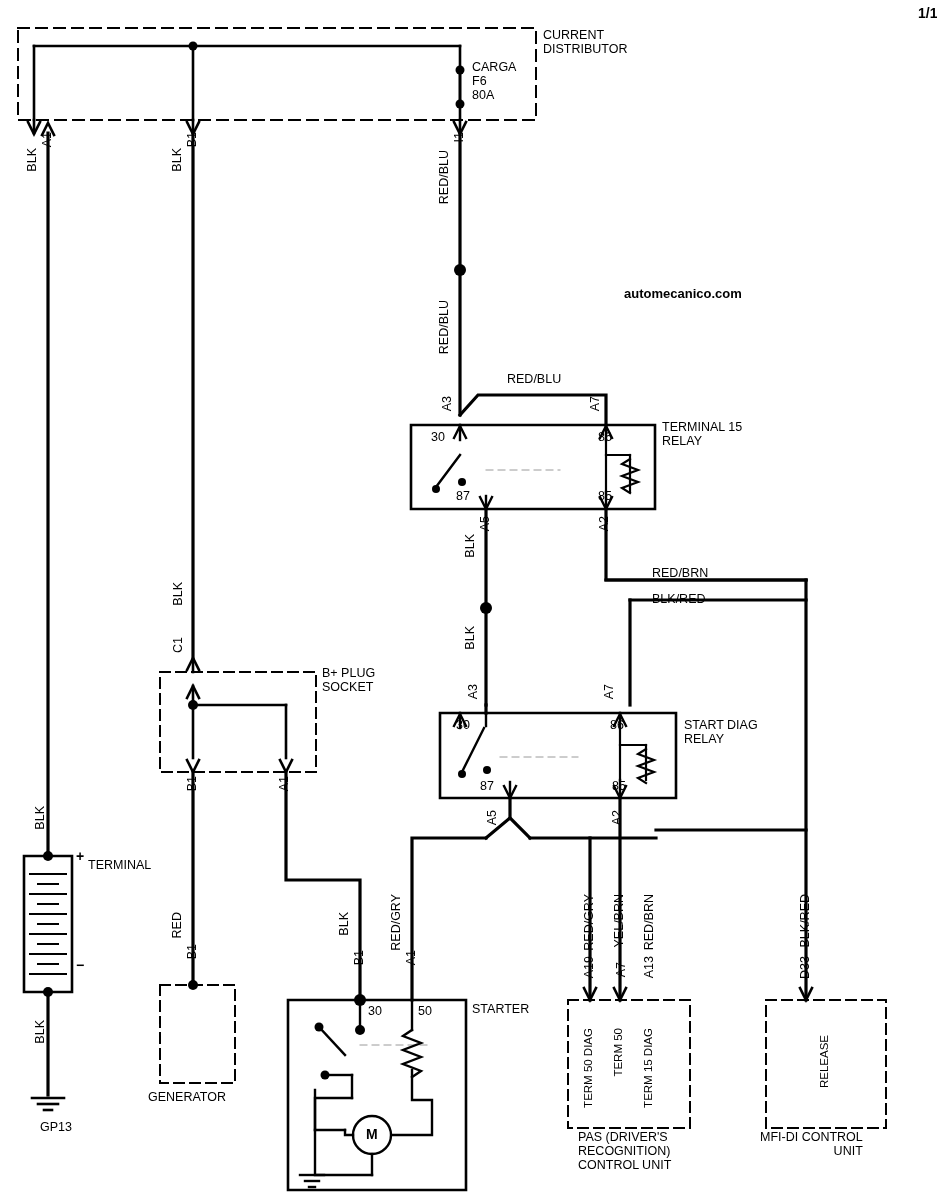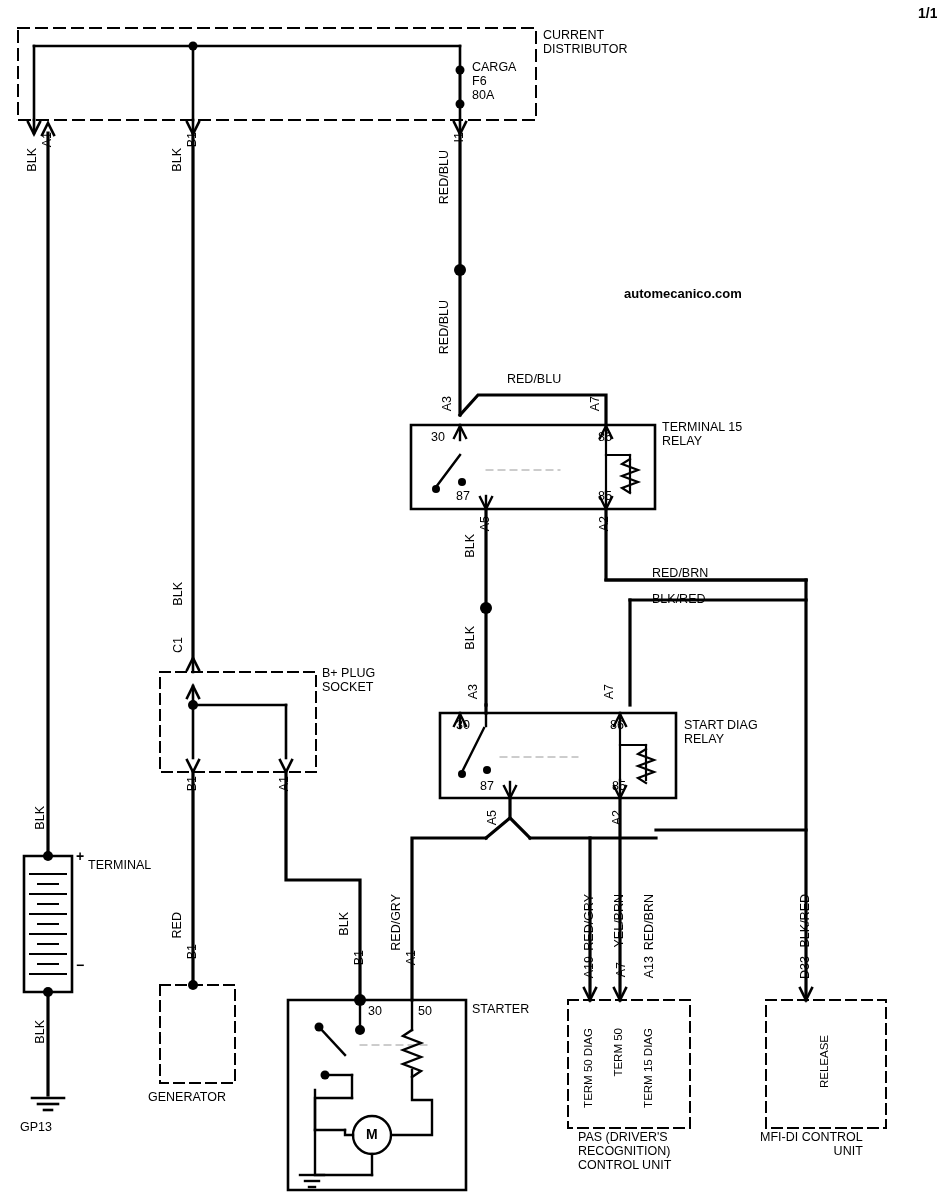--- a/index.html
+++ b/index.html
@@ -272,21 +272,21 @@
 RELAY</div>
 
 <div class="lbl vert" style="left:485px;top:810px;">A5</div>
 <div class="lbl vert" style="left:610px;top:810px;">A2</div>
 
 <div class="lbl vert" style="left:33px;top:806px;">BLK</div>
 <div class="lbl" style="left:76px;top:849px;font-size:14px;font-weight:bold;">+</div>
 <div class="lbl" style="left:76px;top:958px;font-size:14px;font-weight:bold;">−</div>
 <div class="lbl" style="left:88px;top:858px;">TERMINAL</div>
 <div class="lbl vert" style="left:33px;top:1020px;">BLK</div>
-<div class="lbl" style="left:20px;top:1120px;text-align:center;">GP13</div>
+<div class="lbl" style="left:40px;top:1120px;text-align:center;">GP13</div>
 
 <div class="lbl vert" style="left:185px;top:944px;">B1</div>
 <div class="lbl vert" style="left:170px;top:912px;">RED</div>
 <div class="lbl" style="left:148px;top:1090px;">GENERATOR</div>
 
 <div class="lbl vert" style="left:352px;top:950px;">B1</div>
 <div class="lbl vert" style="left:337px;top:912px;">BLK</div>
 <div class="lbl vert" style="left:404px;top:950px;">A1</div>
 <div class="lbl vert" style="left:389px;top:894px;">RED/GRY</div>
 <div class="lbl" style="left:368px;top:1004px;">30</div>

